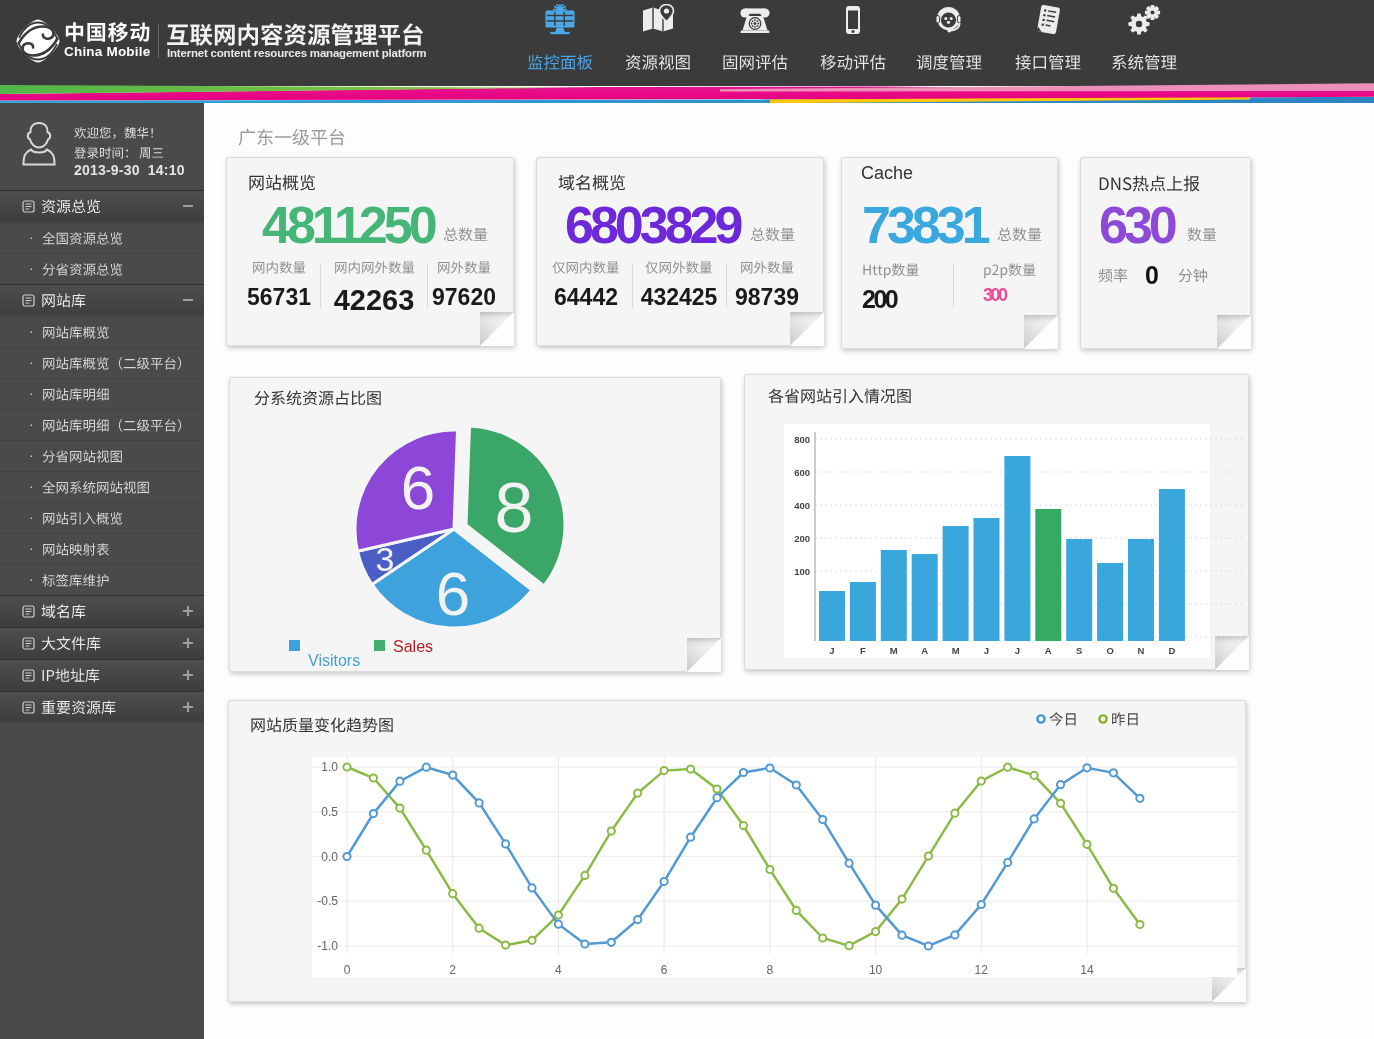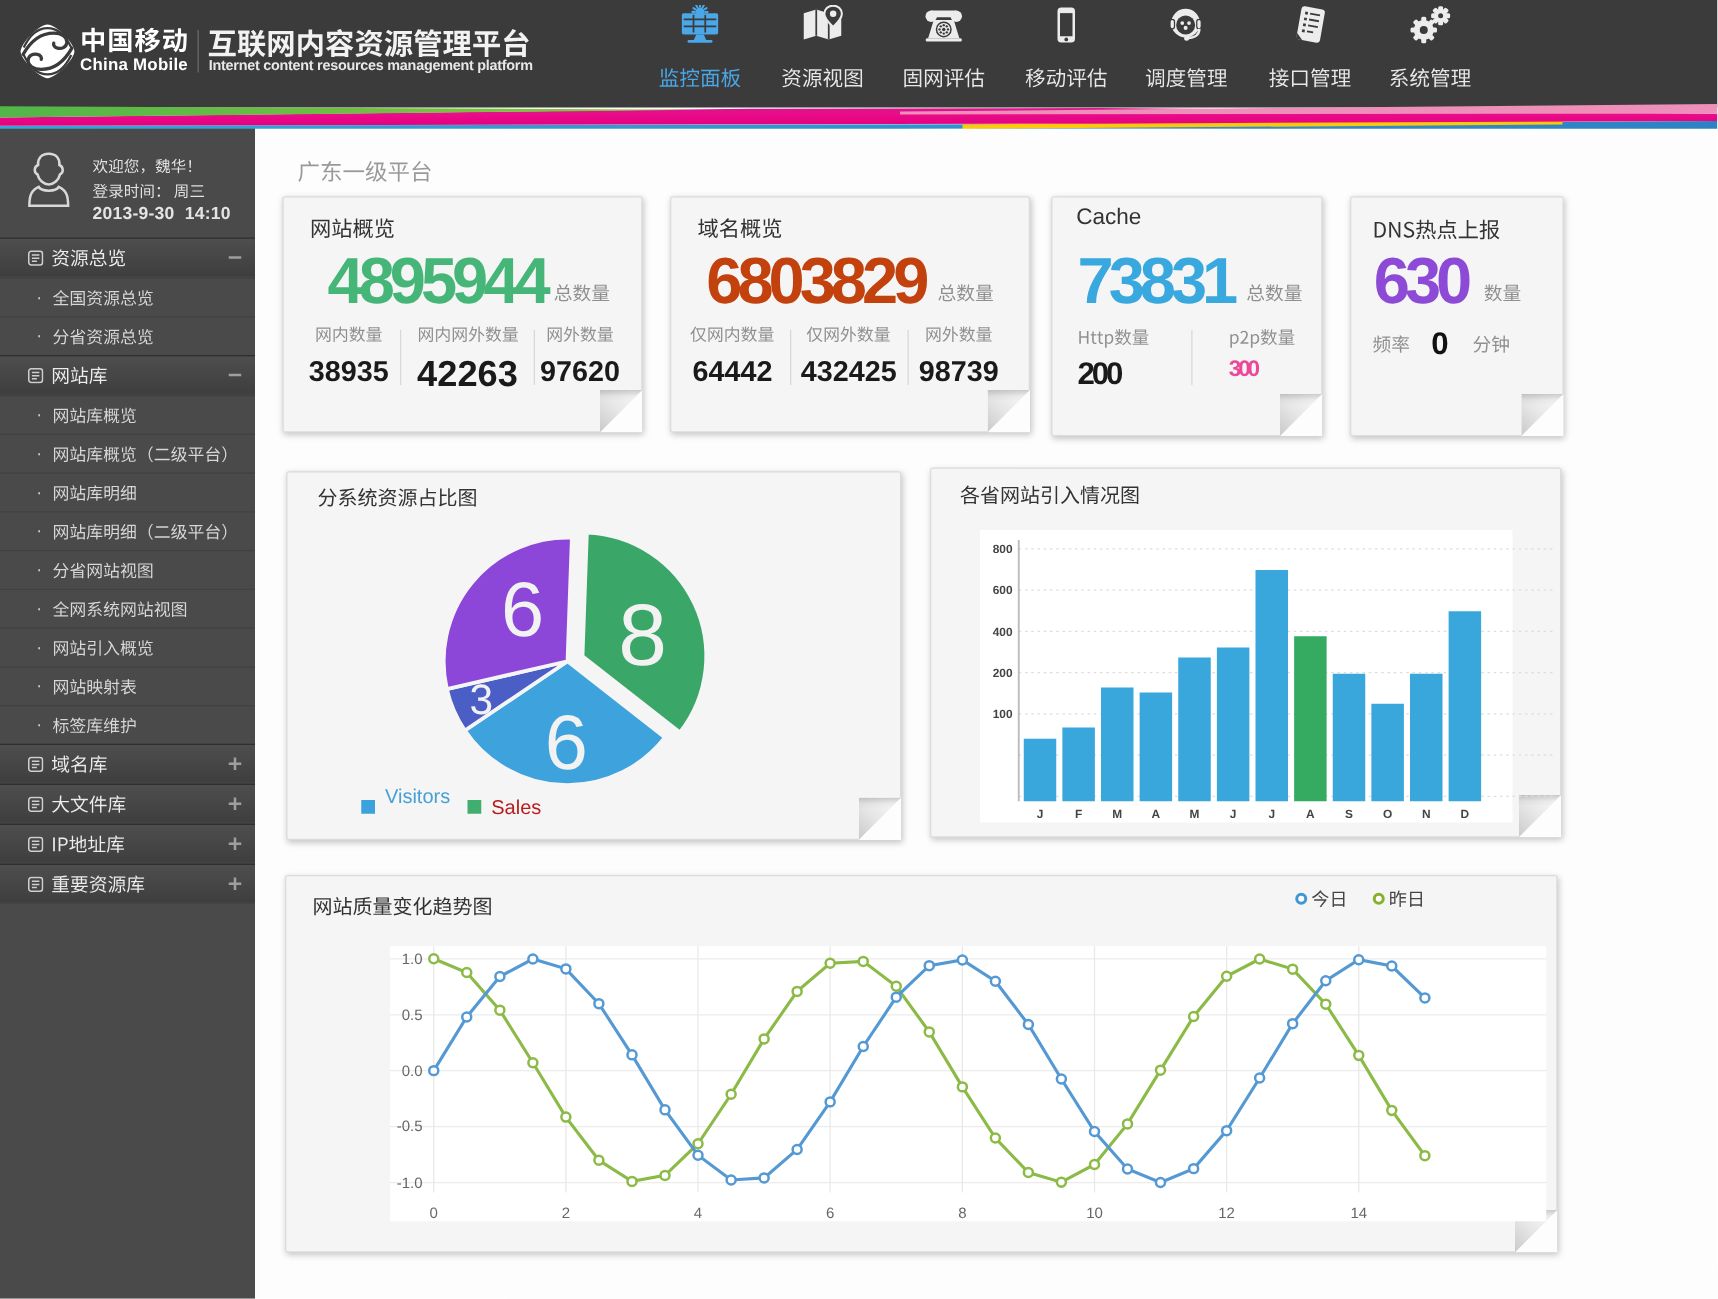--- a/index.html
+++ b/index.html
@@ -652,37 +652,37 @@
     <div class="fold-cover"></div>
   </div>
 <svg style="position:absolute;left:248.0px;top:172.0px;overflow:visible" width="68" height="22">
     <g fill="#333333" transform="translate(0,17.0) scale(0.017000,-0.017000)">
       <use href="#g24" x="0"></use>
       <use href="#g53" x="1000"></use>
       <use href="#g70" x="2000"></use>
       <use href="#g52" x="3000"></use>
     </g>
   </svg>
-<div class="abs" style="left:262px;top:195px;font-size:52px;font-weight:bold;color:#45b678;letter-spacing:-4px">4895944</div>
+<div class="abs" style="left:262px;top:195px;font-size:52px;font-weight:bold;color:#45b678;letter-spacing:-4px">4811250</div>
 <svg style="position:absolute;left:443.0px;top:225.0px;overflow:visible" width="45" height="20">
     <g fill="#8f8f8f" transform="translate(0,15.0) scale(0.015000,-0.015000)">
       <use href="#g51" x="0"></use>
       <use href="#g91" x="1000"></use>
       <use href="#g92" x="2000"></use>
     </g>
   </svg>
 <svg style="position:absolute;left:252.0px;top:258.5px;overflow:visible" width="54" height="18">
     <g fill="#8f8f8f" transform="translate(0,13.5) scale(0.013500,-0.013500)">
       <use href="#g24" x="0"></use>
       <use href="#g93" x="1000"></use>
       <use href="#g91" x="2000"></use>
       <use href="#g92" x="3000"></use>
     </g>
   </svg>
-<div class="abs" style="left:219px;top:284px;width:120px;text-align:center;font-size:23px;font-weight:bold;color:#1a1a1a">38935</div>
+<div class="abs" style="left:219px;top:284px;width:120px;text-align:center;font-size:23px;font-weight:bold;color:#1a1a1a">56731</div>
 <svg style="position:absolute;left:333.5px;top:258.5px;overflow:visible" width="81" height="18">
     <g fill="#8f8f8f" transform="translate(0,13.5) scale(0.013500,-0.013500)">
       <use href="#g24" x="0"></use>
       <use href="#g93" x="1000"></use>
       <use href="#g24" x="2000"></use>
       <use href="#g94" x="3000"></use>
       <use href="#g91" x="4000"></use>
       <use href="#g92" x="5000"></use>
     </g>
   </svg>
@@ -699,21 +699,21 @@
 <div class="vl" style="left:320px;top:264px;height:44px"></div>
 <div class="vl" style="left:427px;top:264px;height:44px"></div>
 <svg style="position:absolute;left:558.0px;top:172.0px;overflow:visible" width="68" height="22">
     <g fill="#333333" transform="translate(0,17.0) scale(0.017000,-0.017000)">
       <use href="#g55" x="0"></use>
       <use href="#g56" x="1000"></use>
       <use href="#g70" x="2000"></use>
       <use href="#g52" x="3000"></use>
     </g>
   </svg>
-<div class="abs" style="left:565px;top:195px;font-size:52px;font-weight:bold;color:#c2410c;letter-spacing:-4px">6803829</div>
+<div class="abs" style="left:565px;top:195px;font-size:52px;font-weight:bold;color:#6d28d9;letter-spacing:-4px">6803829</div>
 <svg style="position:absolute;left:750.0px;top:225.0px;overflow:visible" width="45" height="20">
     <g fill="#8f8f8f" transform="translate(0,15.0) scale(0.015000,-0.015000)">
       <use href="#g51" x="0"></use>
       <use href="#g91" x="1000"></use>
       <use href="#g92" x="2000"></use>
     </g>
   </svg>
 <svg style="position:absolute;left:552.2px;top:258.5px;overflow:visible" width="68" height="18">
     <g fill="#8f8f8f" transform="translate(0,13.5) scale(0.013500,-0.013500)">
       <use href="#g95" x="0"></use>
@@ -828,21 +828,21 @@
 <path d="M225.0,152.0 L142.9,207.4 A99.0,99.0 0 0 1 128.5,174.3 Z" fill="#4a5ec6" stroke="#f5f5f5" stroke-width="3"></path>
 <path d="M225.0,152.0 L128.5,174.3 A99.0,99.0 0 0 1 228.5,53.1 Z" fill="#8c46d8" stroke="#f5f5f5" stroke-width="3"></path>
 <path d="M237.0,148.0 L240.5,49.1 A99.0,99.0 0 0 1 315.0,209.0 Z" fill="#3aa768" stroke="#f5f5f5" stroke-width="3"></path>
 <text x="285" y="155" font-size="70" fill="#f2f2f2" text-anchor="middle" font-family="Liberation Sans">8</text>
 <text x="189" y="132" font-size="62" fill="#f2f2f2" text-anchor="middle" font-family="Liberation Sans">6</text>
 <text x="156" y="194" font-size="34" fill="#f2f2f2" text-anchor="middle" font-family="Liberation Sans">3</text>
 <text x="224" y="238" font-size="62" fill="#f2f2f2" text-anchor="middle" font-family="Liberation Sans">6</text>
 <rect x="60" y="263" width="11" height="11" fill="#3ba2dc"></rect>
 <rect x="145" y="263" width="11" height="11" fill="#3fae6e"></rect>
 </svg>
-<div class="abs" style="left:308px;top:629px;font-size:16px;color:#46a0d4">Visitors</div>
+<div class="abs" style="left:308px;top:652px;font-size:16px;color:#46a0d4">Visitors</div>
 <div class="abs" style="left:393px;top:638px;font-size:16px;color:#b91c1c">Sales</div>
 <div class="card" style="left:744px;top:374px;width:505px;height:296px">
     <div class="fold-flap"></div>
     <div class="fold-cover"></div>
   </div>
 <svg style="position:absolute;left:768.0px;top:386.0px;overflow:visible" width="144" height="21">
     <g fill="#333333" transform="translate(0,16.0) scale(0.016000,-0.016000)">
       <use href="#g112" x="0"></use>
       <use href="#g69" x="1000"></use>
       <use href="#g24" x="2000"></use>

